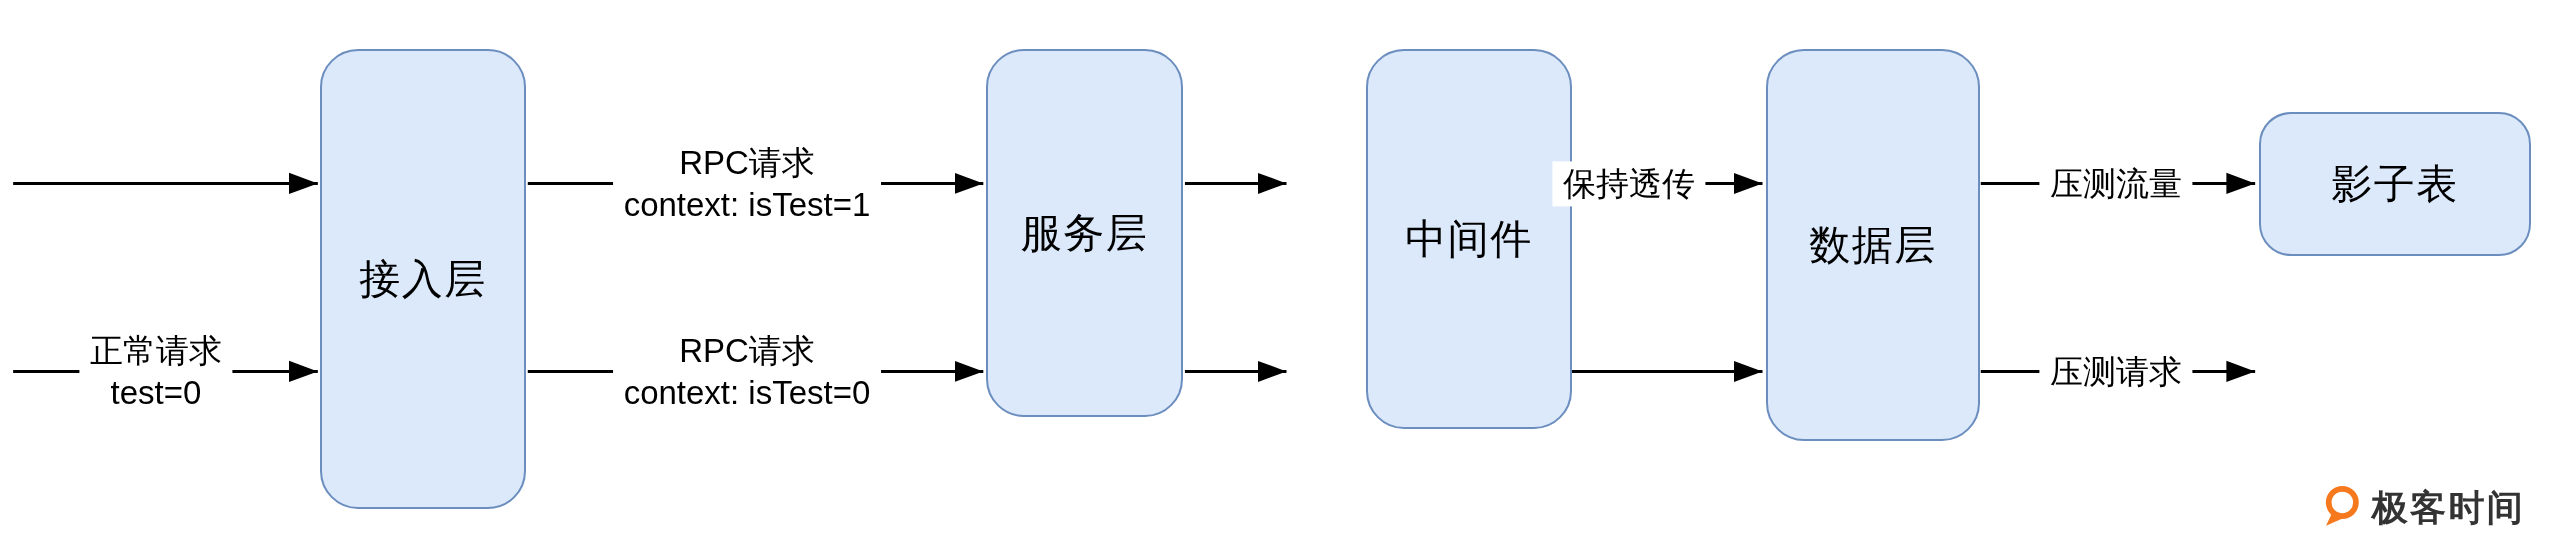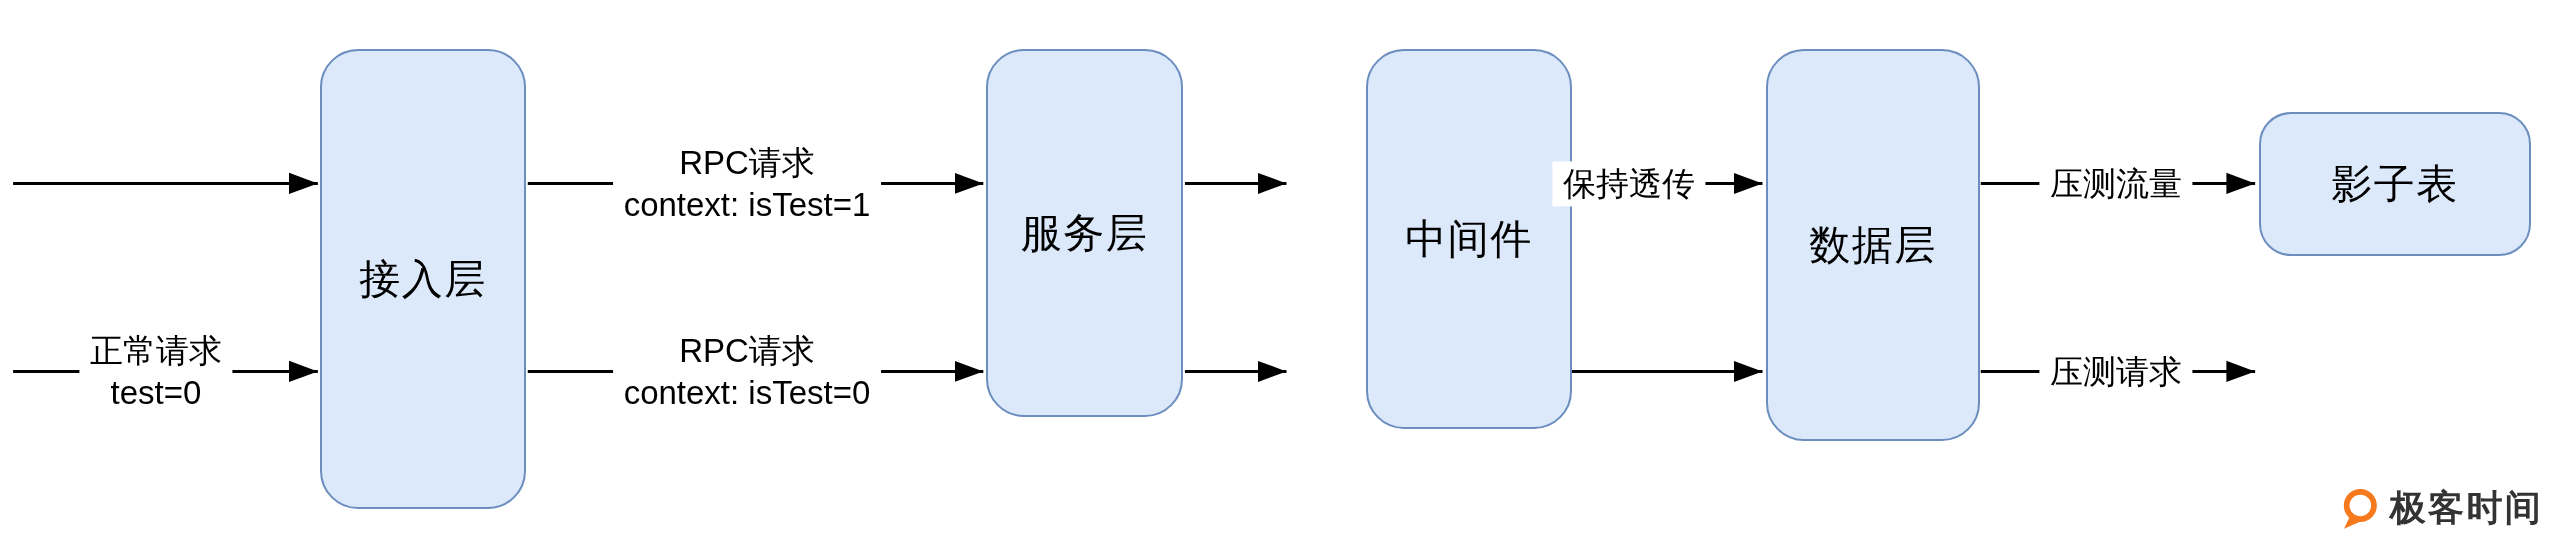--- a/index.html
+++ b/index.html
@@ -44,24 +44,24 @@
     text-align: center;
     font-size: 33px;
     line-height: 1.28;
     color: #000000;
     background: #ffffff;
     padding: 1.5px 10.6px;
     white-space: nowrap;
   }
   .logo {
     position: absolute;
-    right: 33px;
+    right: 51px;
     bottom: 15px;
     display: flex;
-    align-items: center;
+    align-items: flex-start;
     gap: 9px;
   }
   .logo-text {
     font-size: 36px;
     font-weight: 600;
     color: #333333;
     letter-spacing: 2.3px;
   }
 </style>
 </head>

